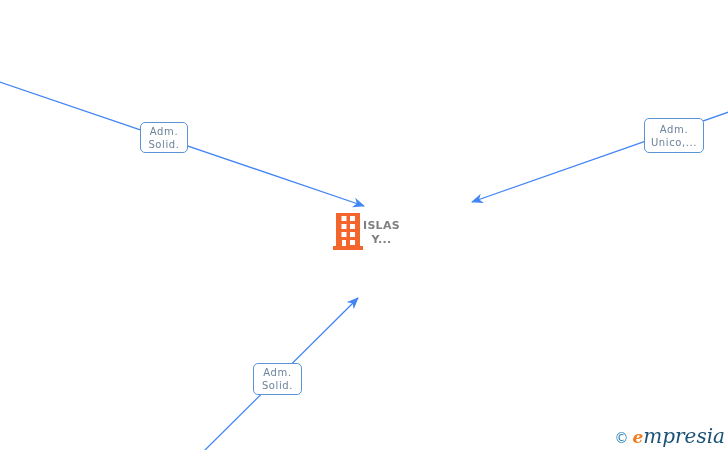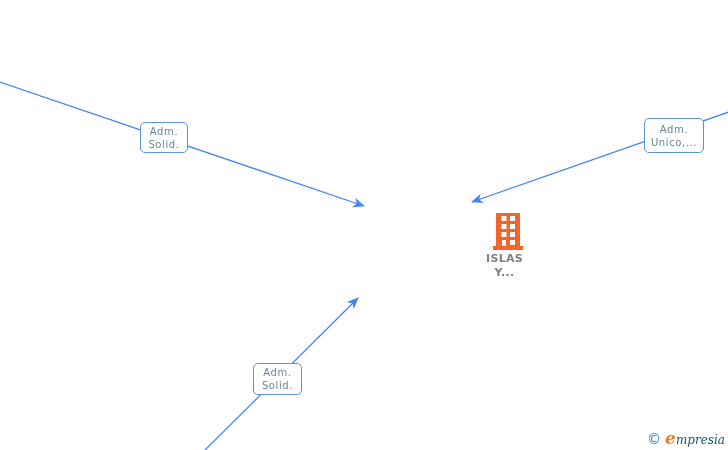--- a/index.html
+++ b/index.html
@@ -47,26 +47,26 @@
   .edge-label span{
     display:block;
     font-size:10px;
     line-height:13px;
     letter-spacing:0.6px;
     color:var(--label-text);
     white-space:nowrap;
   }
   .central-node{
     position:absolute;
-    left:353px;
+    left:333px;
     top:213px;
     width:170px;
     display:flex;
-    flex-direction:column;
-    align-items:flex-end;
+    flex-direction:row;
+    align-items:center;
     cursor:pointer;
   }
   .building{
     display:block;
     width:30px;height:37px;
   }
   .node-caption{
     margin-top:2px;
     text-align:center;
     font-weight:bold;
@@ -93,21 +93,21 @@
     font-family:"DejaVu Serif","Liberation Serif",serif;
     font-style:italic;
   }
   .watermark .brand-initial{
     color:var(--brand-initial-color);
     font-size:17px;
     font-weight:bold;
   }
   .watermark .brand-rest{
     color:var(--brand-rest-color);
-    font-size:12px;
+    font-size:20px;
   }
 </style>
 </head>
 <body>
 
 <div class="stage">
 
   <svg class="edges" width="728" height="450" viewBox="0 0 728 450">
     <defs>
       <marker id="arrow" markerUnits="userSpaceOnUse" markerWidth="14" markerHeight="12" refX="11" refY="5" orient="auto">

